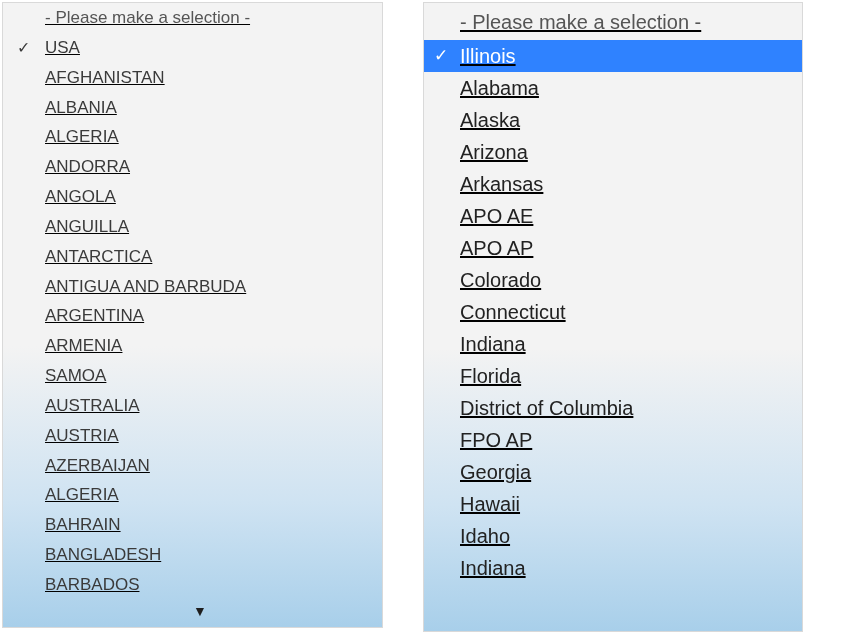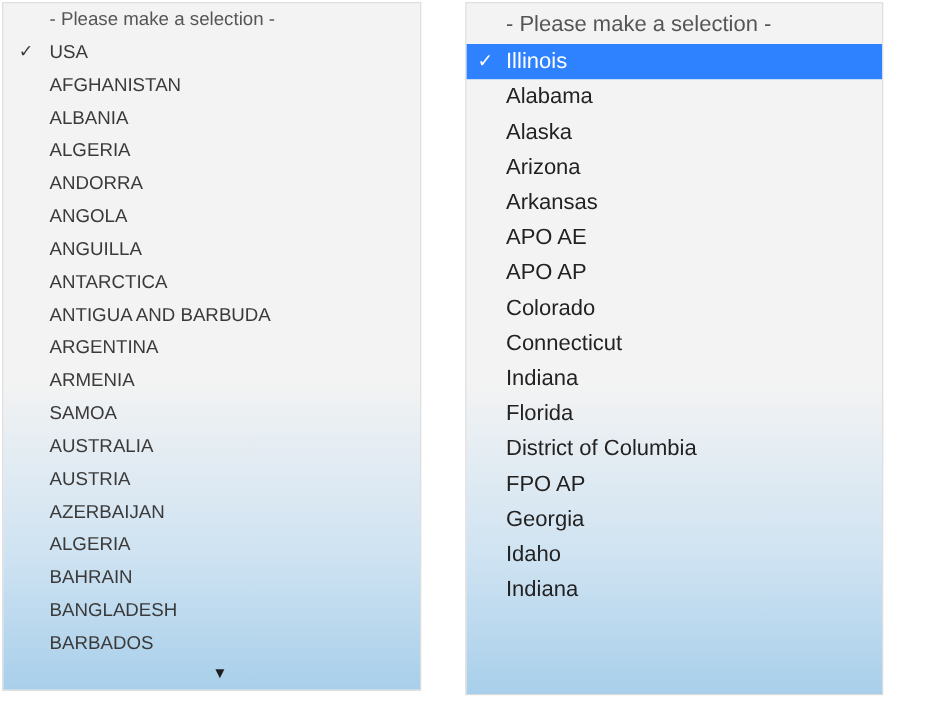--- a/index.html
+++ b/index.html
@@ -12,20 +12,21 @@
       gap: 40px;
       padding: 0;
       overflow: hidden;
     }
     .menu {
       position: relative;
       margin-top: 2px;
       border: 1px solid #d9d9d9;
       background: linear-gradient(to bottom, #f3f3f3 0%, #f3f3f3 55%, #cfe3f2 80%, #a8cfea 100%);
       overflow: hidden;
+      text-decoration: underline;
     }
     .menu-left  { width: 381px; height: 626px; margin-left: 2px; }
     .menu-right { width: 380px; height: 630px; }
     .menu-header {
       color: #555;
       font-size: 17px;
       padding: 5px 6px 5px 42px;
     }
     .menu-right .menu-header { font-size: 20px; padding: 8px 10px 6px 36px; }
     .items { }
@@ -105,16 +106,17 @@
       <div class="item"><span>Arkansas</span></div>
       <div class="item"><span>APO AE</span></div>
       <div class="item"><span>APO AP</span></div>
       <div class="item"><span>Colorado</span></div>
       <div class="item"><span>Connecticut</span></div>
       <div class="item"><span>Indiana</span></div>
       <div class="item"><span>Florida</span></div>
       <div class="item"><span>District of Columbia</span></div>
       <div class="item"><span>FPO AP</span></div>
       <div class="item"><span>Georgia</span></div>
+      <div class="item"><span>Hawaii</span></div>
       <div class="item"><span>Idaho</span></div>
       <div class="item"><span>Indiana</span></div>
     </div>
 </div>
 
 </body></html>

